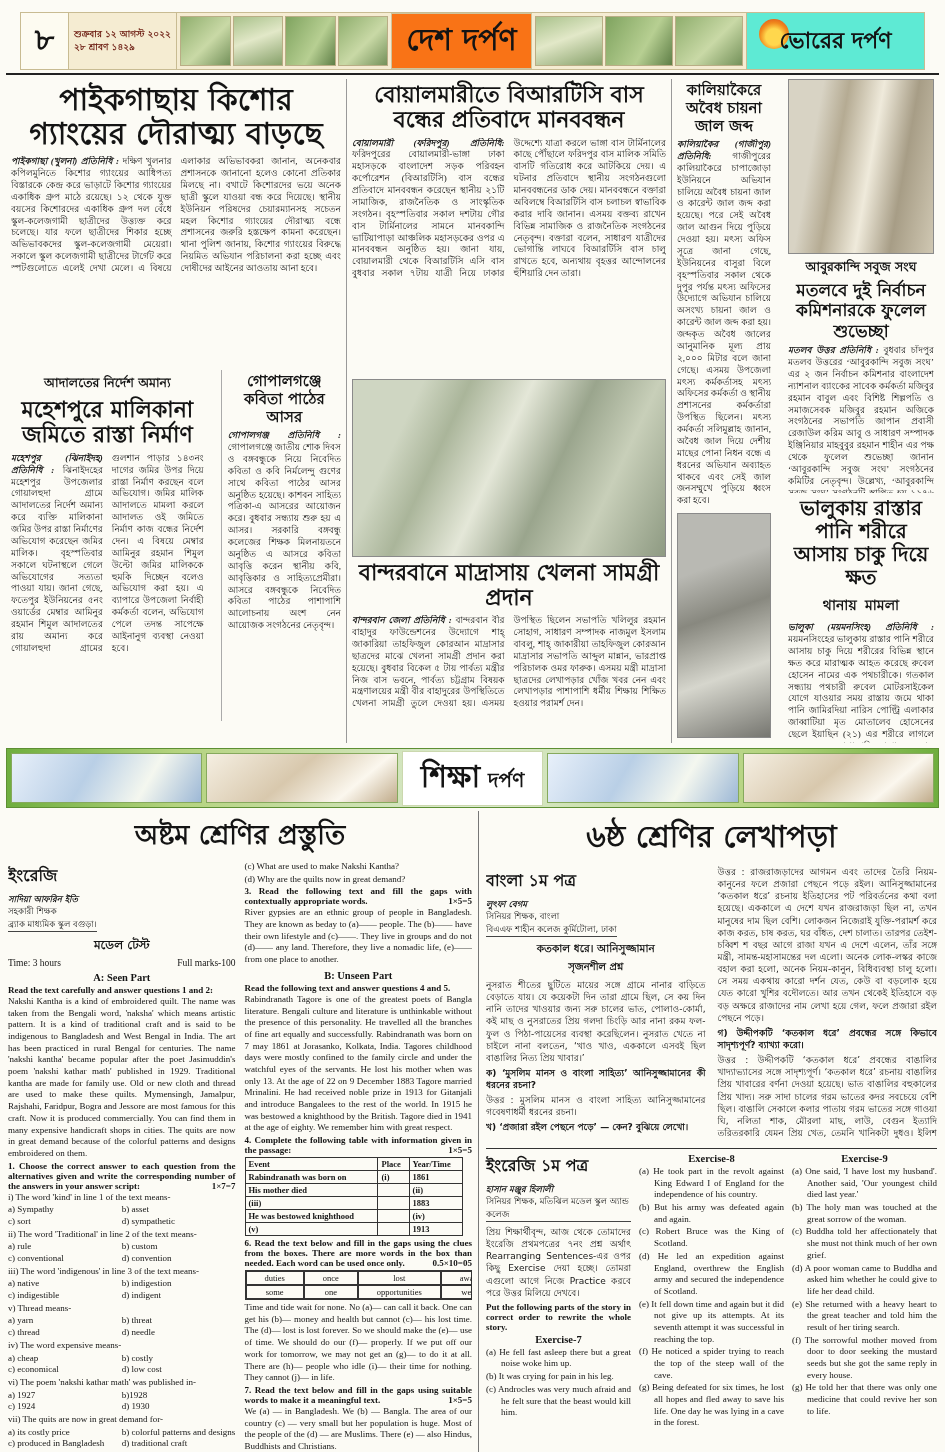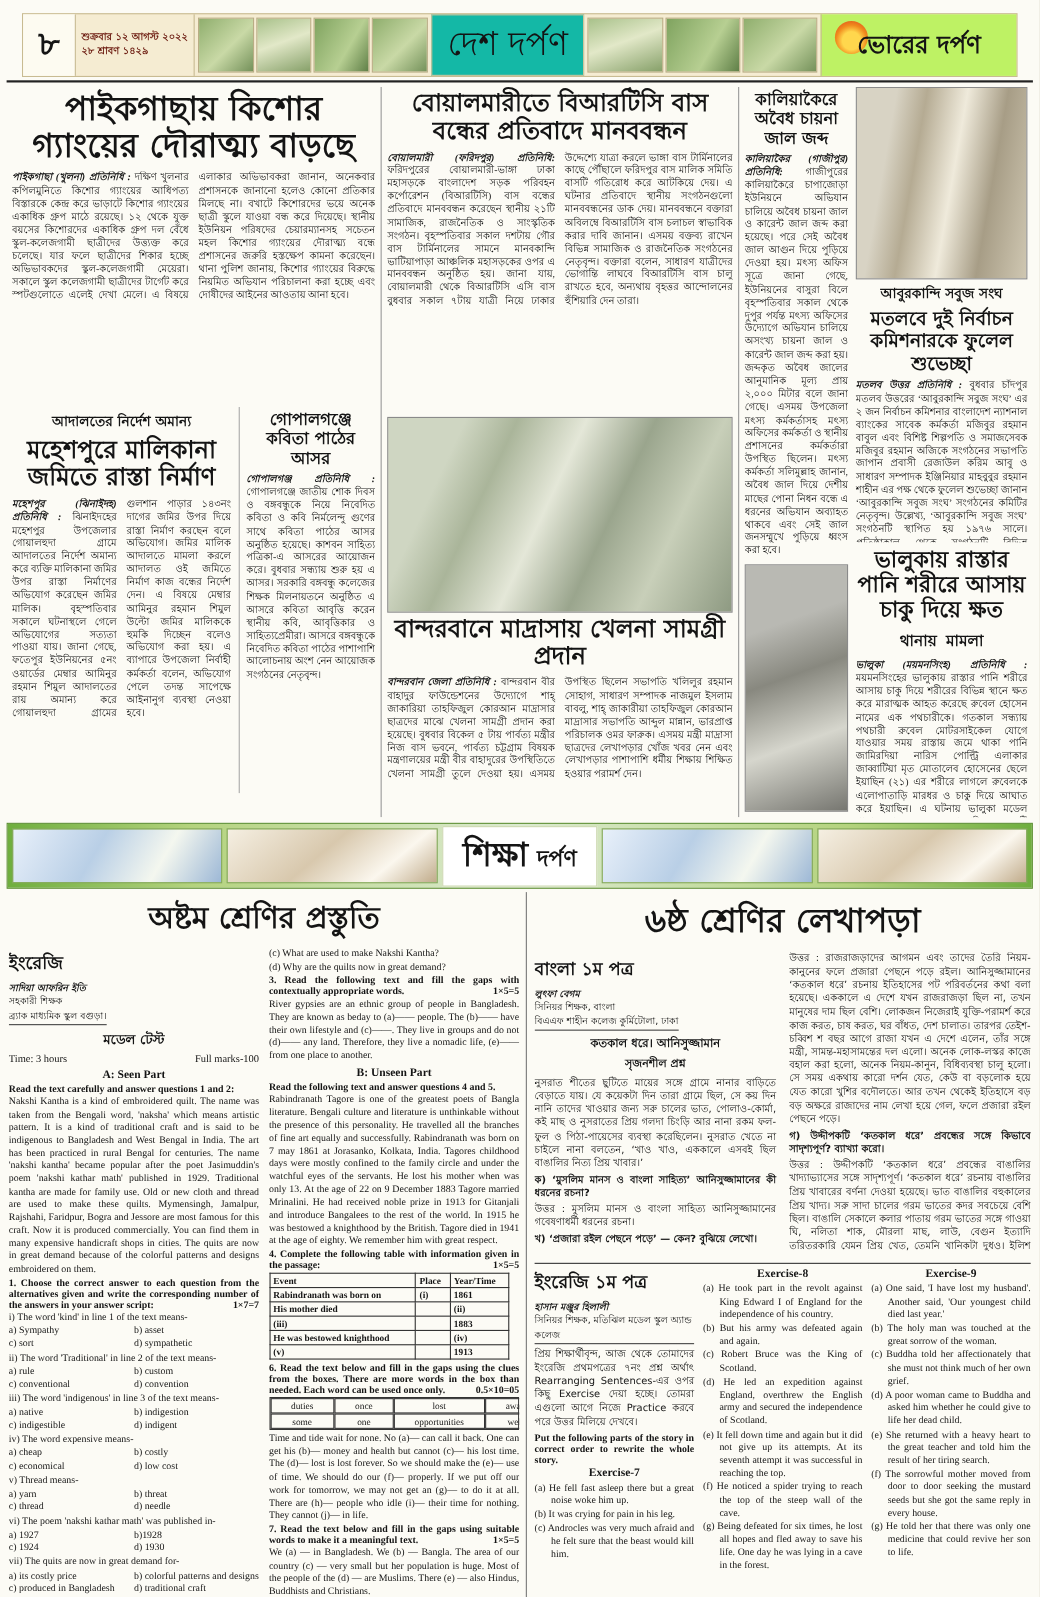--- a/index.html
+++ b/index.html
@@ -9,22 +9,22 @@
 
   
   .masthead{display:flex;align-items:stretch;height:58px;background:#f5ecd2;border:1px solid #c8bb92;margin:8px 14px 3px 14px}
   .pageno{width:48px;background:#fdfbf1;border-right:1px solid #c8bb92;display:flex;align-items:center;justify-content:center;font-size:30px;font-weight:bold;font-family:"DejaVu Sans",sans-serif}
   .dateblock{width:108px;border-right:1px solid #c8bb92;display:flex;flex-direction:column;justify-content:center;padding:2px 5px;font-size:9px;line-height:1.5;color:#6d1d12;font-weight:bold;font-family:"DejaVu Sans",sans-serif}
   .strip{flex:1;display:flex;gap:2px;padding:3px;min-width:0}
   .strip .ph{flex:1;border:1px solid #b9ad85}
   .ph-a{background:linear-gradient(135deg,#8fae6d,#c9d9a6 55%,#74915a)}
   .ph-b{background:linear-gradient(160deg,#a8c18a,#e2e8c8 45%,#86a069)}
   .ph-c{background:linear-gradient(120deg,#7fa35f,#b7cf92 60%,#5f7f47)}
-  .center-title{background:#14b8a6;border:1px solid #cfc49c;display:flex;align-items:center;justify-content:center;padding:0 14px;font-size:30px;font-weight:400;font-family:"DejaVu Sans",sans-serif;white-space:nowrap}
-  .brand{width:178px;background:#bef264;border-left:1px solid #c8bb92;display:flex;align-items:center;justify-content:center;position:relative;overflow:hidden}
+  .center-title{background:#f97316;border:1px solid #cfc49c;display:flex;align-items:center;justify-content:center;padding:0 14px;font-size:30px;font-weight:700;font-family:"DejaVu Sans",sans-serif;white-space:nowrap}
+  .brand{width:178px;background:#5eead4;border-left:1px solid #c8bb92;display:flex;align-items:center;justify-content:center;position:relative;overflow:hidden}
   .brand .sun{position:absolute;left:12px;top:6px;width:30px;height:30px;border-radius:50%;background:radial-gradient(circle at 50% 60%,#ffd74d 0 35%,#f08a1d 60%,#d8391b 100%)}
   .brand .brand-text{position:relative;font-size:22px;font-weight:800;font-family:"DejaVu Sans",sans-serif;white-space:nowrap}
   .mast-rule{border:none;border-top:2px solid #222;margin:2px 0 4px 0}
 
   
   .top-news{display:flex;gap:0;height:664px;overflow:hidden}
   .tn-col{padding:0 5px;min-width:0}
   .tn-left{width:340px}
   .tn-mid{width:326px;border-left:1px solid #999;border-right:1px solid #999}
   .tn-right{flex:1}
@@ -34,21 +34,21 @@
   .kicker{font-size:12.5px;font-weight:700;text-align:center;font-family:"DejaVu Sans",sans-serif;margin-top:4px}
   .subhead{font-size:14px;font-weight:700;text-align:center;font-family:Liberation Mono, monospace;margin:1px 0 4px}
   .body{font-size:9px;line-height:1.32;text-align:justify}
   .byline{font-weight:700;font-style:italic}
   .cols2{columns:2;column-gap:9px}
   .clip{overflow:hidden}
   .newsphoto{width:100%;border:1px solid #8a8a8a}
   .np1{background:linear-gradient(115deg,#cfd6c2 0 18%,#aab59a 30%,#e4e7d8 46%,#9aa58d 62%,#c8cfb9 78%,#8e9a82)}
   .np2{background:linear-gradient(100deg,#d8d3c4 0 20%,#b5ab93 35%,#efeadb 55%,#a79d86 75%,#cfc7b2)}
   .np3{background:linear-gradient(160deg,#b9b9b3 0 25%,#88887f 45%,#d6d6cd 70%,#767670)}
-  .rowflex{display:flex;gap:7px;min-width:0}
+  .rowflex{display:flex;gap:17px;min-width:0}
 
   
   .edu-banner{height:60px;margin:5px 0 3px;border:1px solid #5d8f33;background:linear-gradient(90deg,#6fae3e,#b4d37e 18%,#dcead1 50%,#b4d37e 82%,#6fae3e);display:flex;align-items:center;gap:4px;padding:4px}
   .edu-banner .bph{height:100%;flex:1;border:1px solid #86a95d}
   .bp1{background:linear-gradient(120deg,#e8f0fa,#b9cfe6 40%,#f4f7ef 70%,#9db8d6)}
   .bp2{background:linear-gradient(140deg,#f5efe2,#d8c8ad 45%,#fbf7ee 75%,#c0ab8a)}
   .edu-title{background:#fff;border:1px solid #cbd8ae;padding:1px 18px;white-space:nowrap;display:flex;align-items:baseline;gap:8px}
   .edu-title .t1{font-size:30px;font-weight:800;font-family:"DejaVu Sans",sans-serif}
   .edu-title .t2{font-size:20px;font-weight:700;font-family:"DejaVu Sans",sans-serif}
 
@@ -246,39 +246,39 @@
           <div class="opt-row">
               <span>a) native</span>
               <span>b) indigestion</span>
             </div>
           <div class="opt-row">
               <span>c) indigestible</span>
               <span>d) indigent</span>
             </div>
           </div>
         <div>
+            <p class="etext">v) Thread means-</p>
+          <div class="opt-row">
+              <span>a) yarn</span>
+              <span>b) threat</span>
+            </div>
+          <div class="opt-row">
+              <span>c) thread</span>
+              <span>d) needle</span>
+            </div>
+          </div>
+        <div>
             <p class="etext">iv) The word expensive means-</p>
           <div class="opt-row">
               <span>a) cheap</span>
               <span>b) costly</span>
             </div>
           <div class="opt-row">
               <span>c) economical</span>
               <span>d) low cost</span>
-            </div>
-          </div>
-        <div>
-            <p class="etext">v) Thread means-</p>
-          <div class="opt-row">
-              <span>a) yarn</span>
-              <span>b) threat</span>
-            </div>
-          <div class="opt-row">
-              <span>c) thread</span>
-              <span>d) needle</span>
             </div>
           </div>
         <div>
             <p class="etext">vi) The poem 'nakshi kathar math' was published in-</p>
           <div class="opt-row">
               <span>a) 1927</span>
               <span>b)1928</span>
             </div>
           <div class="opt-row">
               <span>c) 1924</span>

